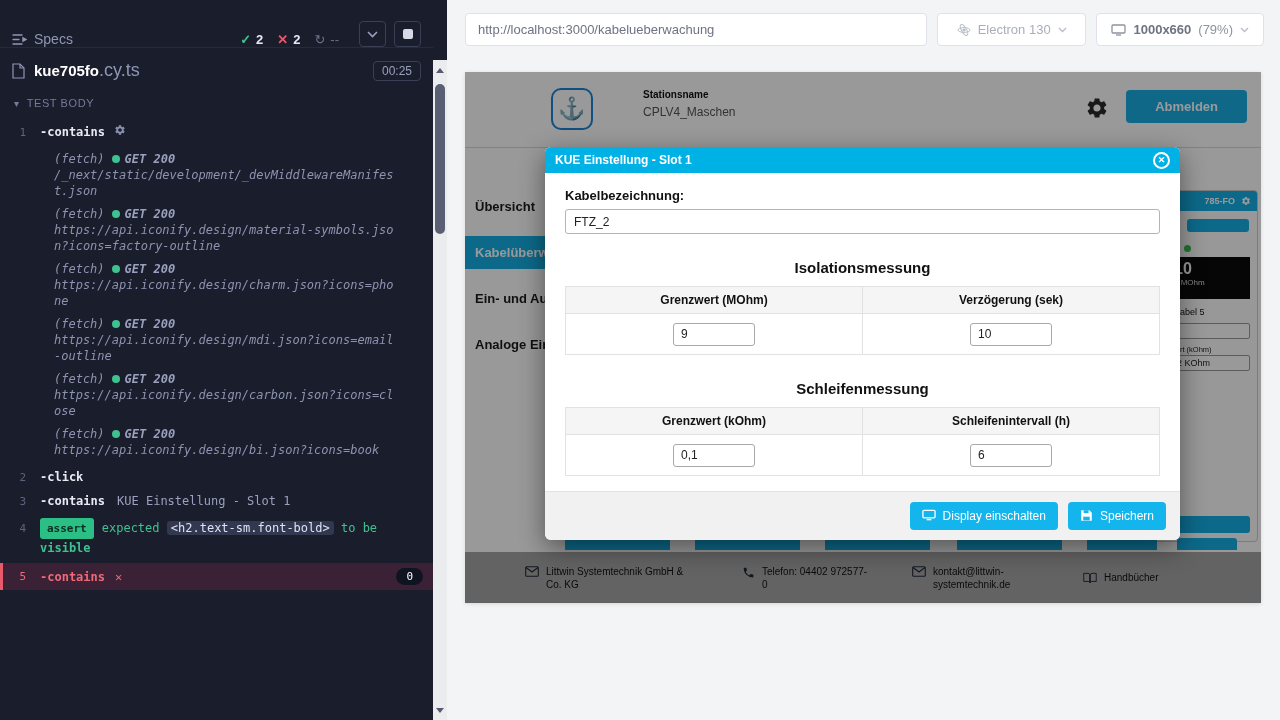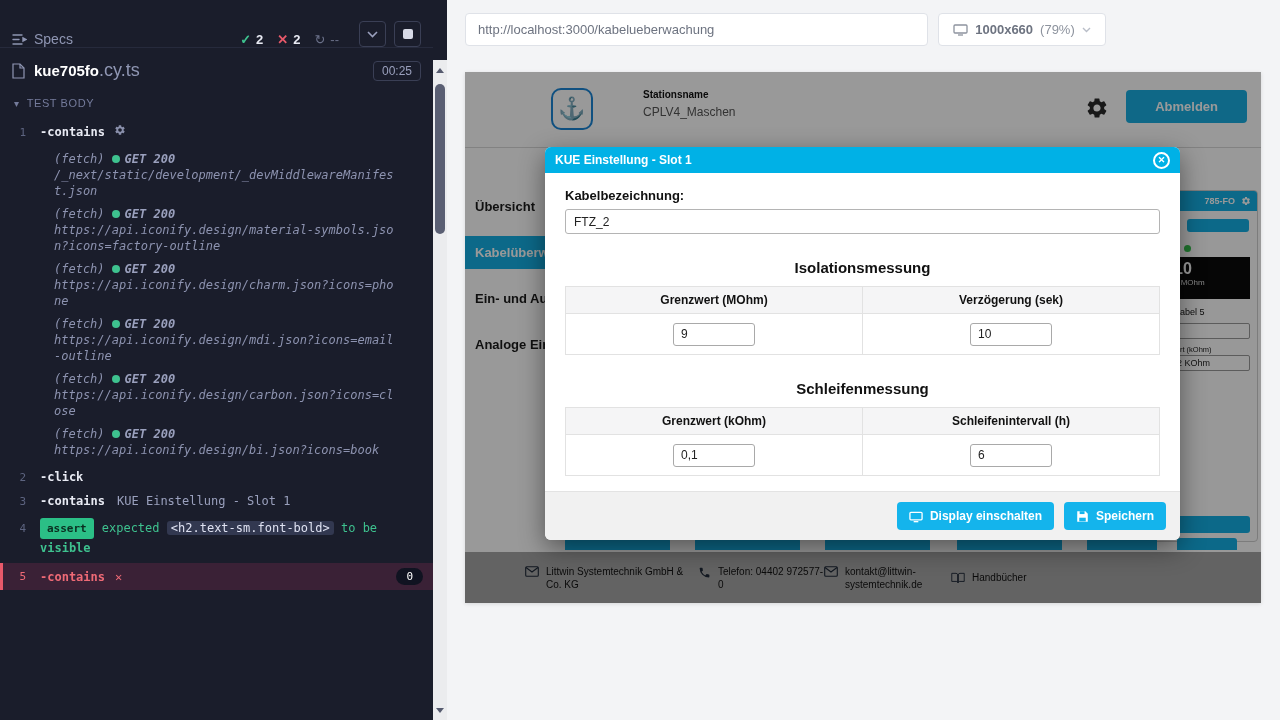--- a/index.html
+++ b/index.html
@@ -89,42 +89,42 @@
   .rc-lcd-unit { font-size:8px; color:#ddd; }
   .rc-cable { position:absolute; top:116px; left:60px; font-size:9px; color:#111; }
   .rc-box { position:absolute; left:52px; width:84px; height:16px; background:#fff; border:1px solid #9a9a9a; border-radius:2px; font-size:9px; color:#222; display:flex; align-items:center; padding:0 5px; }
   .rc-box1 { top:132px; }
   .rc-lbl { position:absolute; top:154px; left:48px; font-size:7.5px; color:#222; }
   .rc-box2 { top:164px; }
   .rc-btn { position:absolute; bottom:8px; left:44px; width:92px; height:17px; background:#14b0e4; border-radius:3px; }
 
   .frag { position:absolute; top:466px; height:12px; background:#14b0e4; border-radius:3px 3px 0 0; }
 
-  .app-footer { position:absolute; left:0; right:0; bottom:0; height:51px; background:#a6a6a6; display:flex; align-items:center; padding:0 14px 0 60px; font-size:10px; color:#111; }
+  .app-footer { position:absolute; left:0; right:0; bottom:0; height:51px; background:#a6a6a6; display:flex; align-items:center; padding:0 14px 0 60px; gap:44px; font-size:10px; color:#111; }
   .f-item { display:flex; align-items:flex-start; gap:7px; }
   .f-item svg { flex:0 0 auto; margin-top:1px; }
   .f-text { line-height:13px; }
   .f-company { width:152px; } .f-phone { width:106px; } .f-email { width:106px; }
 
   .overlay { position:absolute; inset:0; background:rgba(0,0,0,.40); z-index:5; }
 
   
   .modal { position:absolute; left:80px; top:75px; width:635px; height:393px; z-index:10; background:#fff; border-radius:6px; overflow:hidden; box-shadow:0 8px 26px rgba(0,0,0,.45); display:flex; flex-direction:column; }
   .m-titlebar { height:26px; background:#00b1e6; color:#fff; display:flex; align-items:center; padding:0 10px; font-size:12px; font-weight:bold; flex:0 0 26px; }
   .m-close { margin-left:auto; width:17px; height:17px; border:2px solid #fff; border-radius:50%; color:#fff; font-size:9px; display:flex; align-items:center; justify-content:center; cursor:pointer; }
   .m-body { padding:13px 20px 0; }
   .m-label { font-size:13px; font-weight:bold; margin:2px 0 6px; color:#111; }
   .m-input { width:100%; height:25px; border:1px solid #b4b4b4; border-radius:3px; font-size:12px; padding:0 8px; color:#222; font-family:"Liberation Sans",sans-serif; }
   .m-section { text-align:center; font-size:15px; font-weight:bold; color:#111; margin:25px 0 10px; }
   .m-table { width:100%; border-collapse:collapse; }
   .m-table th { border:1px solid #e2e2e2; background:#f5f5f6; font-size:12px; font-weight:bold; height:27px; color:#111; }
   .m-table td { border:1px solid #e2e2e2; height:41px; text-align:center; }
   .cell-input { width:82px; height:23px; border:1px solid #a9a9a9; border-radius:3px; font-size:12px; padding:0 7px; color:#222; font-family:"Liberation Sans",sans-serif; }
   .m-footer { margin-top:auto; background:#f1f1f1; border-top:1px solid #e3e3e3; padding:10px 14px; display:flex; justify-content:flex-end; gap:10px; }
-  .btn-cyan { background:#14b4ec; color:#fff; border:none; border-radius:4px; font-size:12px; font-weight:bold; padding:7px 12px; display:flex; align-items:flex-end; gap:7px; cursor:pointer; font-family:"Liberation Sans",sans-serif; }
+  .btn-cyan { background:#14b4ec; color:#fff; border:none; border-radius:4px; font-size:12px; font-weight:normal; padding:7px 12px; display:flex; align-items:flex-start; gap:7px; cursor:pointer; font-family:"Liberation Sans",sans-serif; }
 </style>
 </head>
 <body>
 
 <div class="reporter">
   <div class="rep-inner">
 
     <div class="rep-header">
       <div class="specs-btn">
         <svg width="15" height="13" viewBox="0 0 15 13">
@@ -286,20 +286,31 @@
       <svg width="8" height="5" viewBox="0 0 8 5">
         <polygon points="0,0 8,0 4,5" fill="#555a6e"></polygon>
       </svg>
     </div>
 </div>
 
 <div class="main">
 
   <div class="topbar">
     <div class="url-box">http://localhost:3000/kabelueberwachung</div>
+    <div class="select-box browser-box">
+      <svg width="14" height="14" viewBox="0 0 14 14">
+          <circle cx="7" cy="7" r="1.6" fill="#b9bec8"></circle>
+          <ellipse cx="7" cy="7" rx="6" ry="2.4" stroke="#b9bec8" fill="none"></ellipse>
+          <ellipse cx="7" cy="7" rx="6" ry="2.4" stroke="#b9bec8" fill="none" transform="rotate(60 7 7)"></ellipse>
+        </svg>
+      <span>Electron 130</span>
+      <svg width="9" height="6" viewBox="0 0 9 6">
+          <polyline points="1,1 4.5,4.5 8,1" stroke="#b9bec8" stroke-width="1.4" fill="none"></polyline>
+        </svg>
+    </div>
     <div class="select-box viewport-box">
       <svg width="15" height="12" viewBox="0 0 15 12">
           <rect x="1" y="1" width="13" height="8" rx="1" stroke="#8d939e" fill="none" stroke-width="1.3"></rect>
           <path d="M5 11h5" stroke="#8d939e" stroke-width="1.3"></path>
         </svg>
       <span class="vp-size">1000x660</span>
       <span class="vp-zoom">(79%)</span>
       <svg width="9" height="6" viewBox="0 0 9 6">
           <polyline points="1,1 4.5,4.5 8,1" stroke="#b9bec8" stroke-width="1.4" fill="none"></polyline>
         </svg>

